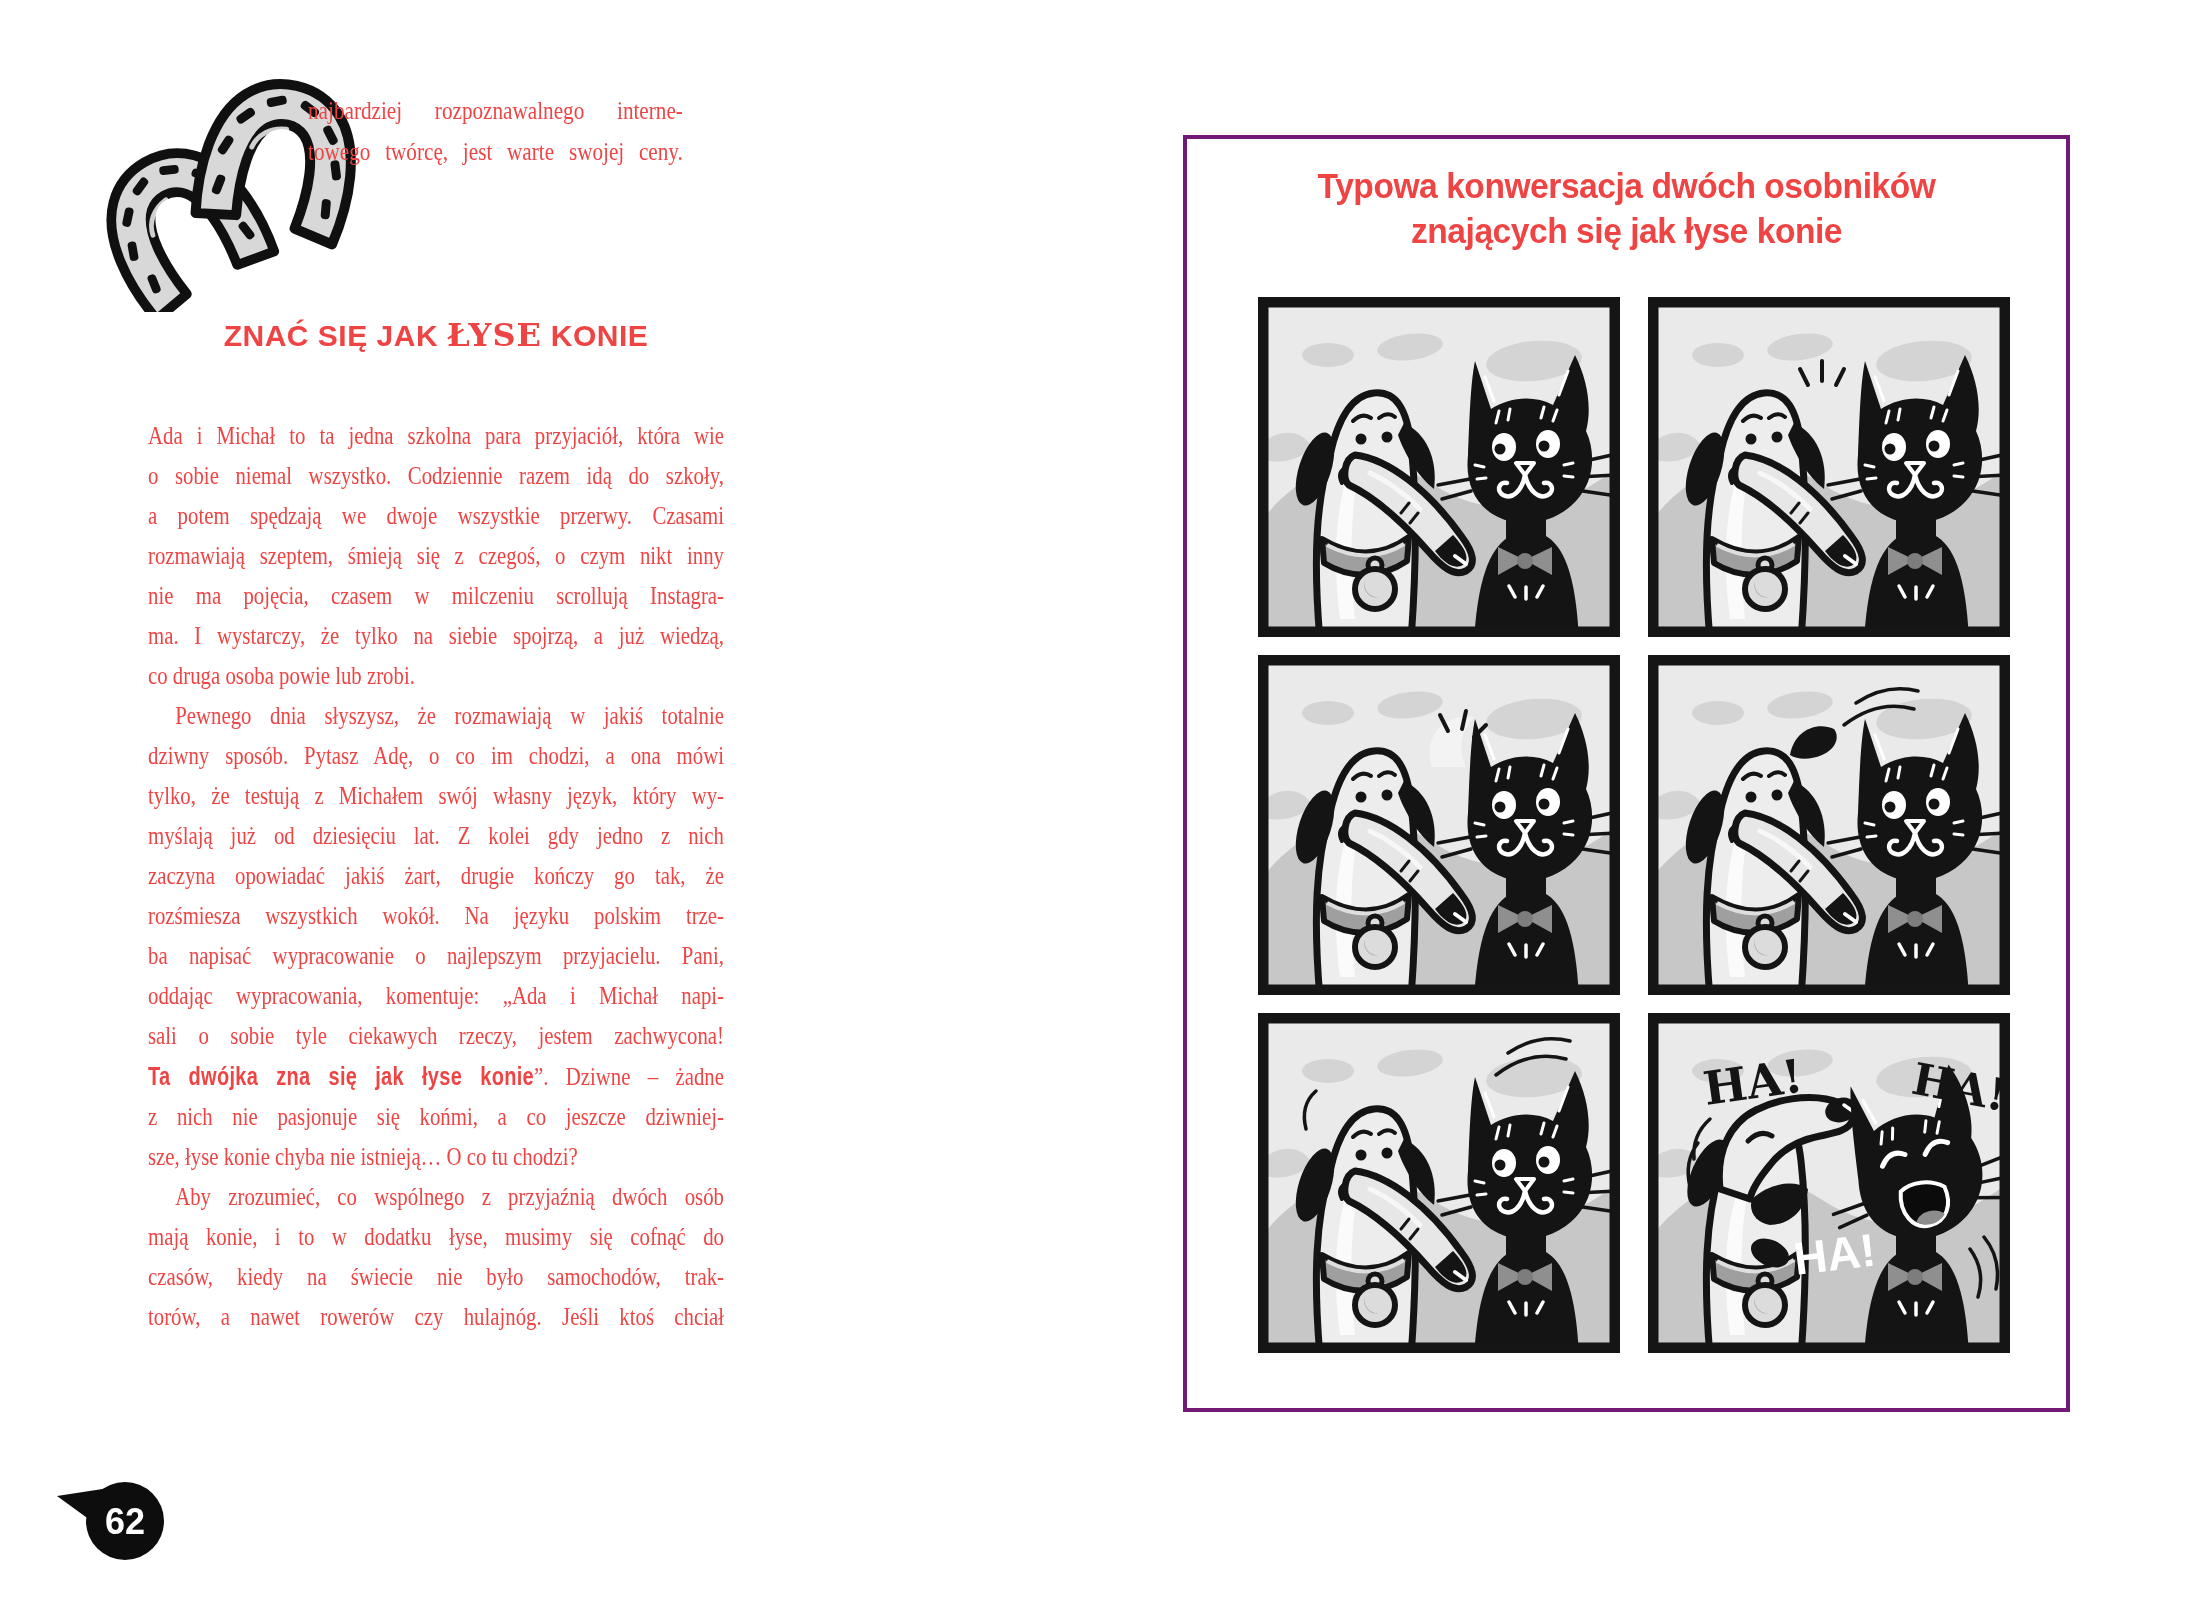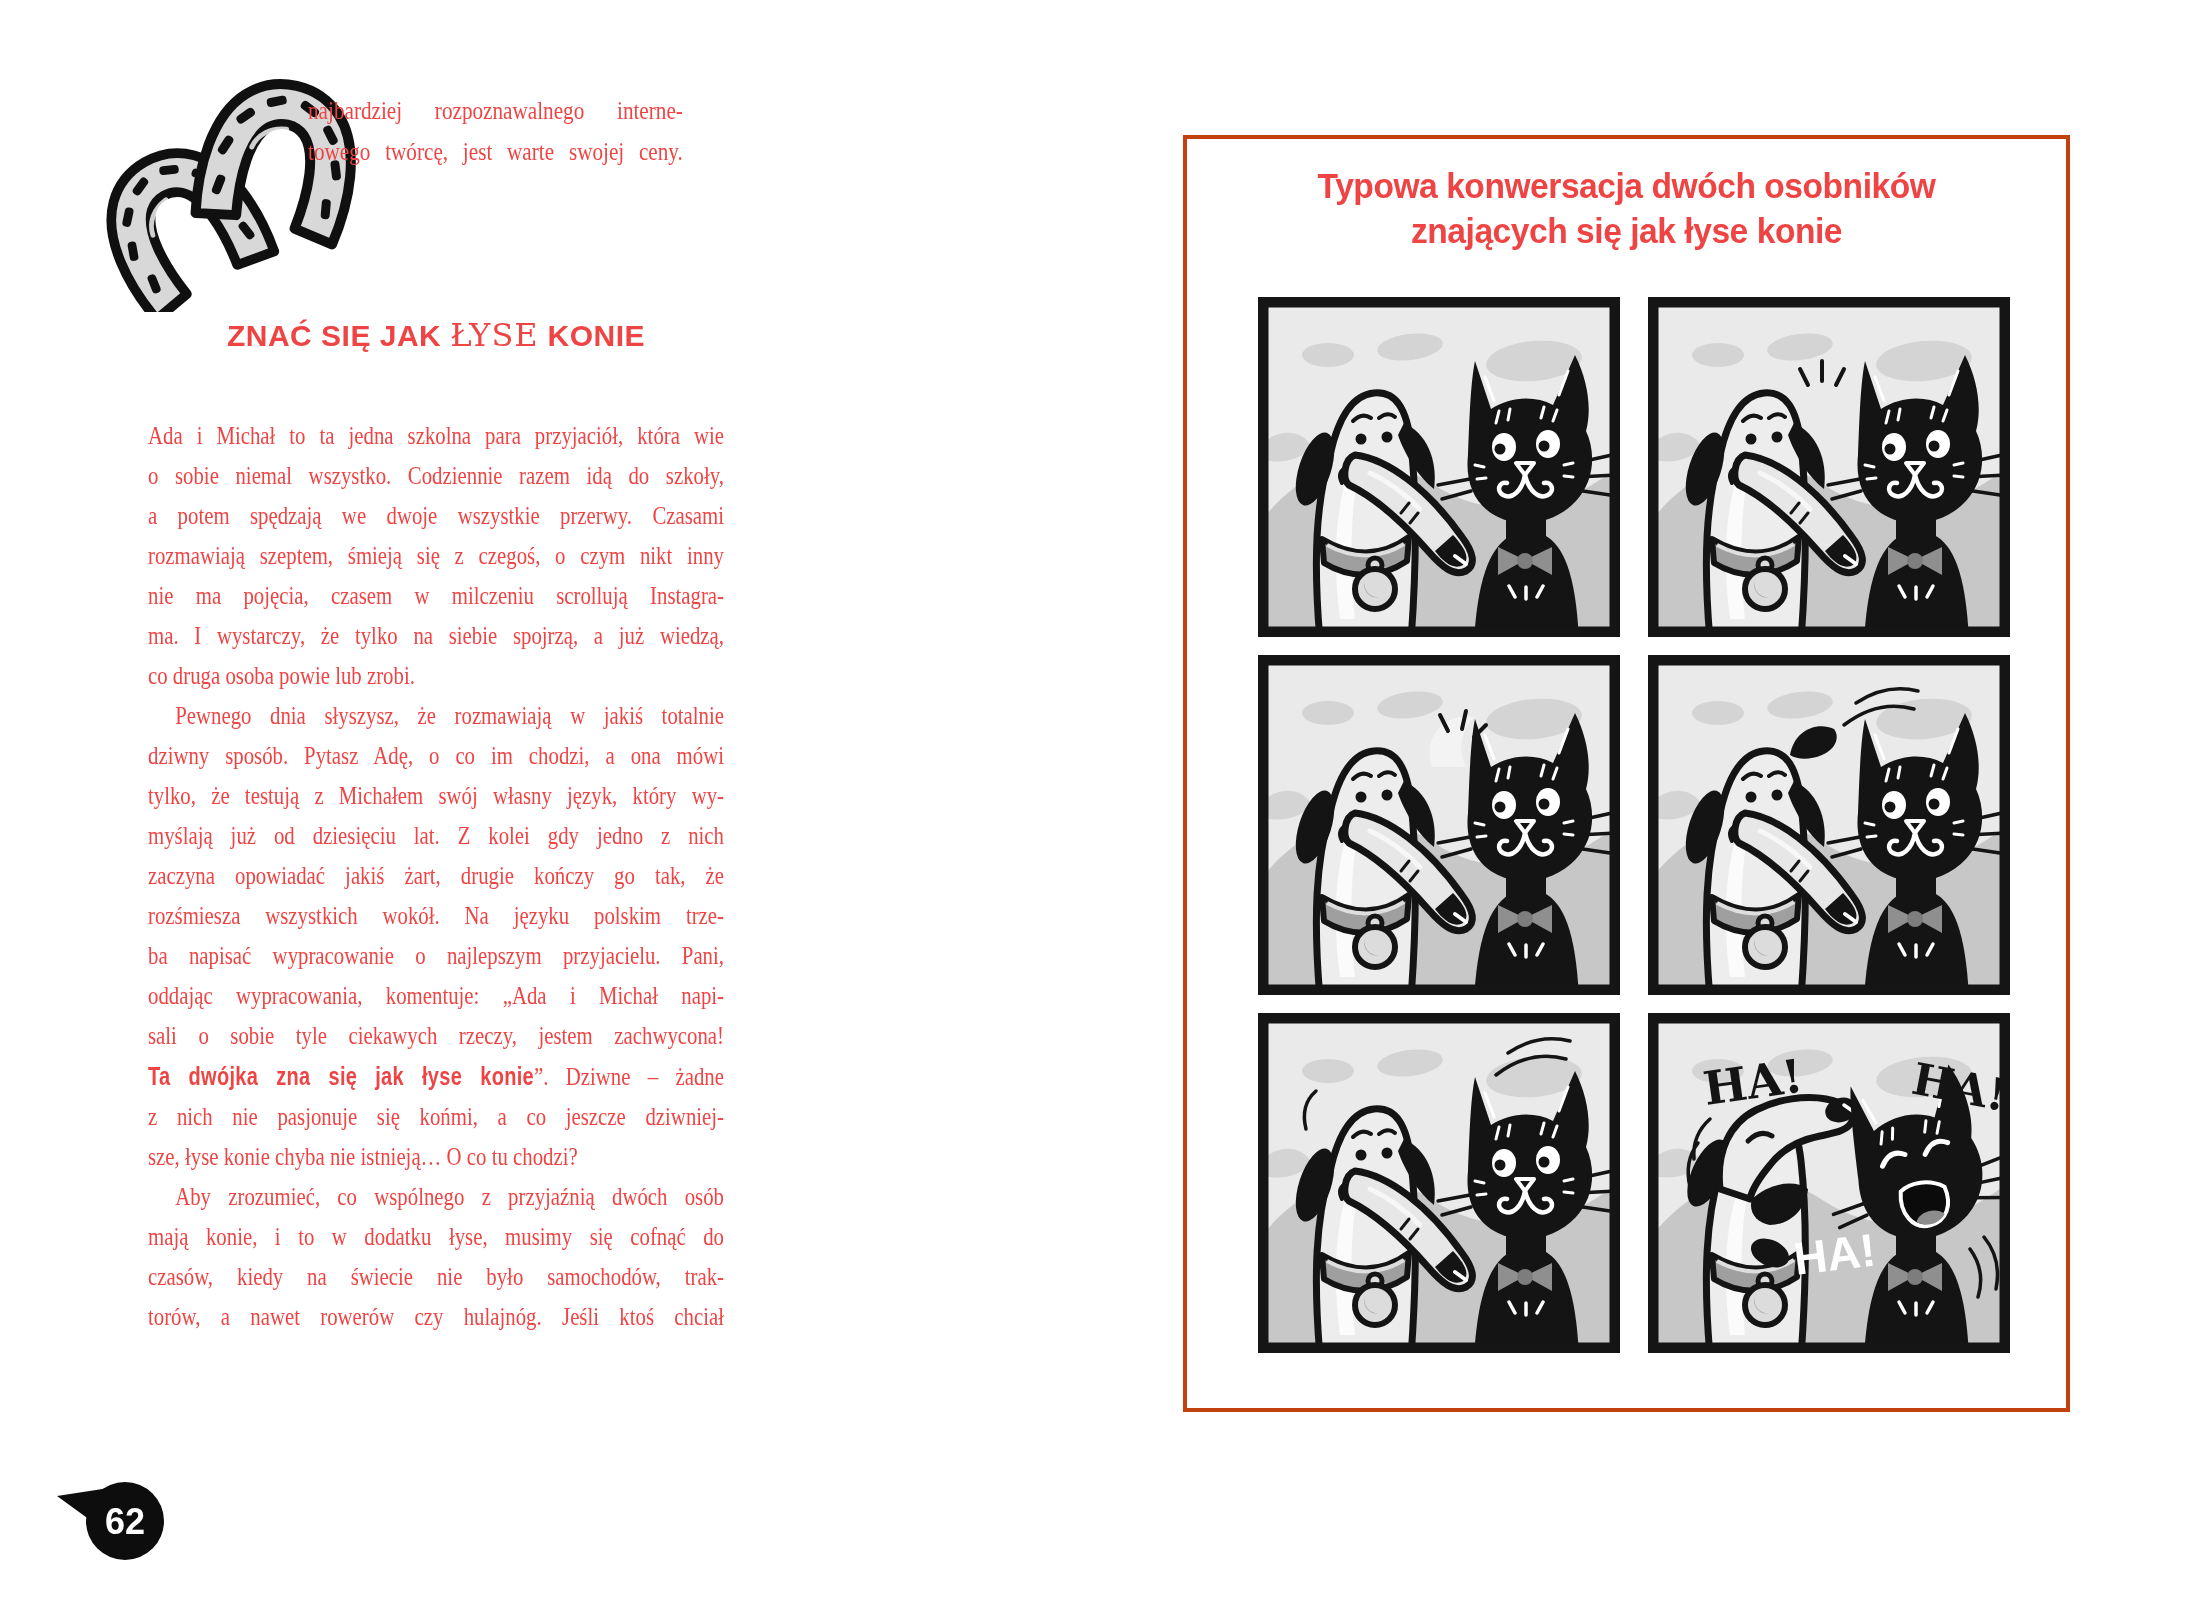--- a/index.html
+++ b/index.html
@@ -12,34 +12,34 @@
     position:absolute; left:308px; top:90px; width:460px;
     transform:scaleX(.815); transform-origin:0 0;
     font-size:26px; line-height:41px;
   }
   .iline { text-align:justify; text-align-last:justify; }
   .heading {
     position:absolute; left:148px; top:316px; width:576px; text-align:center;
     font-family:"Liberation Sans", sans-serif; font-weight:700;
     font-size:30px; letter-spacing:.5px; white-space:nowrap;
   }
-  .heading .emph { font-family:"DejaVu Serif", serif; font-weight:400; font-size:32px; letter-spacing:1px; }
+  .heading .emph { font-family:"DejaVu Serif", serif; font-weight:700; font-size:32px; letter-spacing:1px; }
   .bodytext {
     position:absolute; left:148px; top:416px; width:720px;
     transform:scaleX(.8); transform-origin:0 0;
     font-size:26px; line-height:40px;
   }
   .bline { text-align:justify; text-align-last:justify; }
   .bline.last { text-align-last:left; }
   .bline.indent { padding-left:34px; }
   .bseg { font-family:"Liberation Sans", sans-serif; font-weight:700; font-size:25px; letter-spacing:.4px; }
   
   .comicbox {
     position:absolute; left:1183px; top:135px; width:879px; height:1269px;
-    border:4px solid #c2410c; background:#ffffff;
+    border:4px solid #701a75; background:#ffffff;
   }
   .ctitle {
     margin-top:24px; text-align:center;
     font-family:"Liberation Sans", sans-serif; font-weight:700;
     font-size:35px; line-height:45px; letter-spacing:-0.5px;
     transform:scaleX(.96); transform-origin:50% 0;
   }
   .panel { position:absolute; width:362px; height:340px; display:block; }
   .pframe { fill:none; stroke:#151515; stroke-width:11; }
   .p1 { left:71px; top:158px; } .p2 { left:461px; top:158px; }

